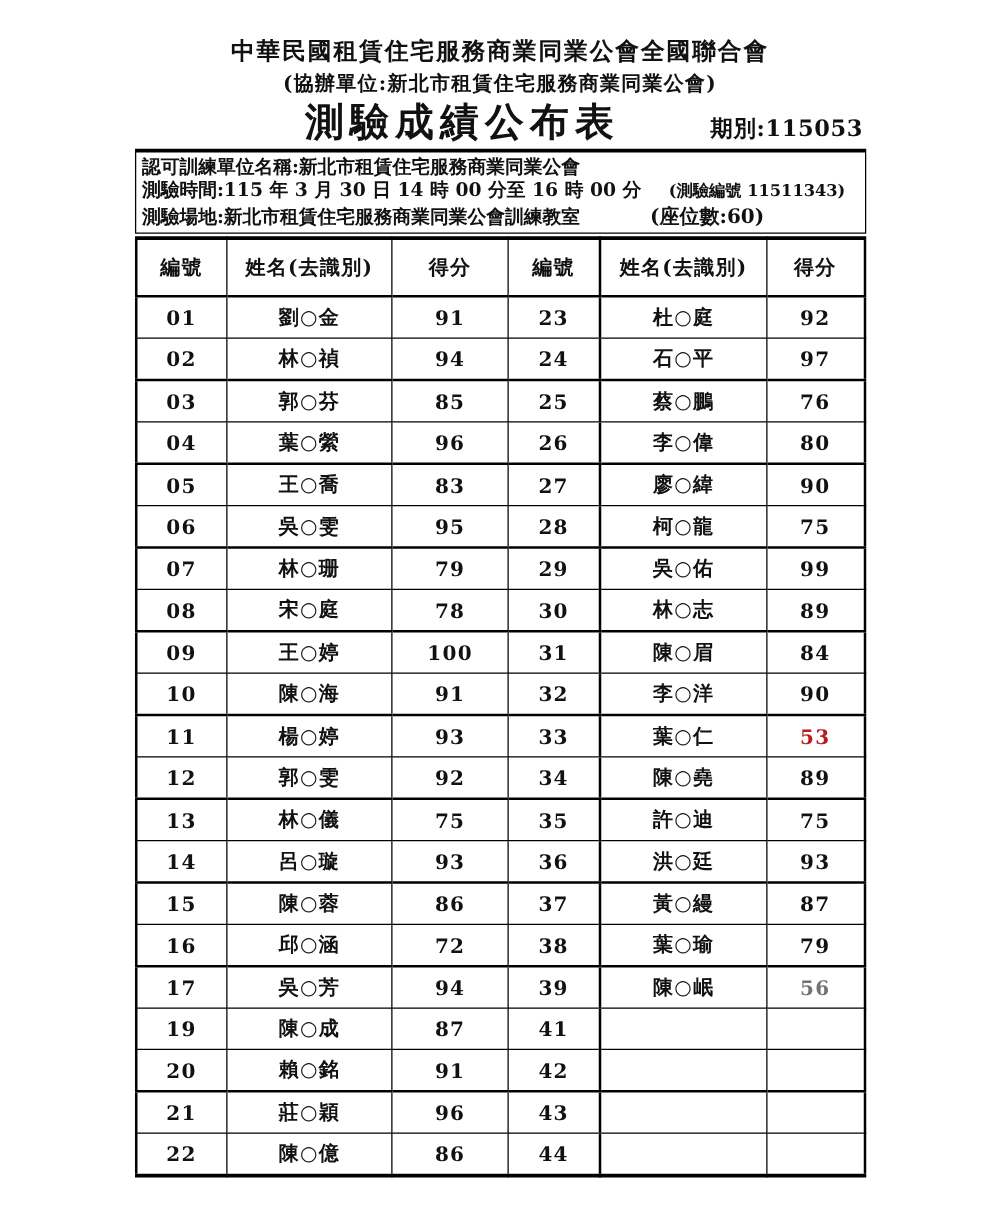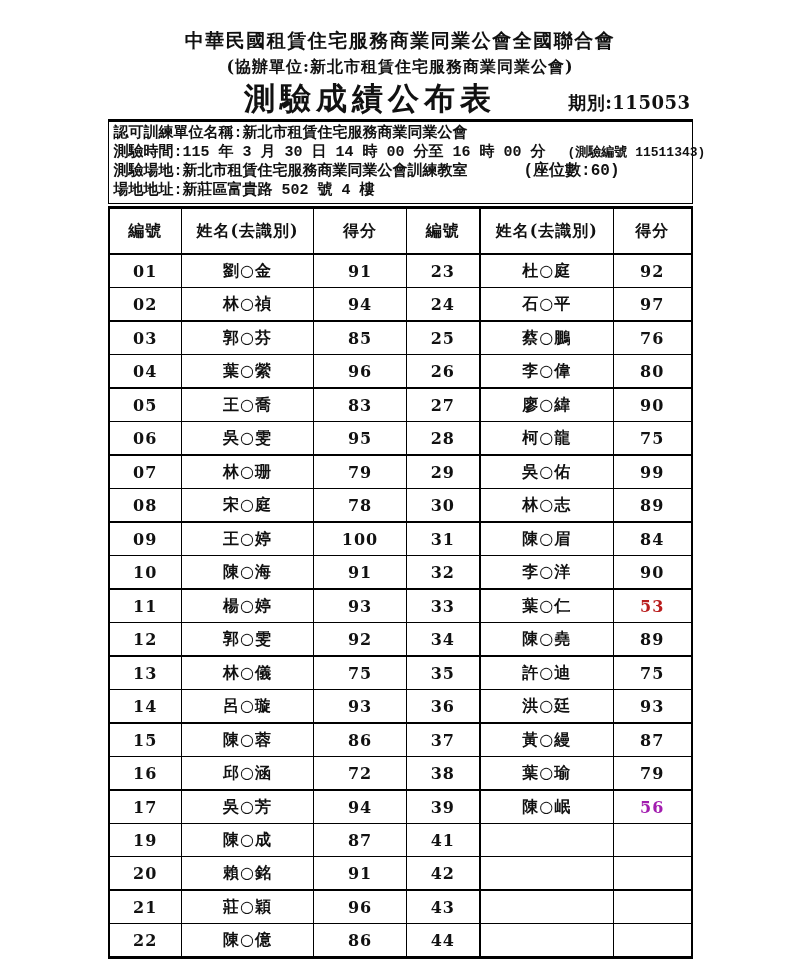--- a/index.html
+++ b/index.html
@@ -52,21 +52,21 @@
   .info-box {
     width: 585px;
     margin: 3px auto 0;
     box-sizing: border-box;
     border: 1px solid #000;
     border-top: 3px solid #000;
     padding: 2px 5px 3px 5px;
     font-size: 15px;
     line-height: 19px;
   }
-  .info-line { white-space: nowrap; font-family: Liberation Mono, monospace; }
+  .info-line { white-space: nowrap; }
   .info-note { font-size: 13px; margin-left: 22px; }
   .info-note.seat { font-size: 16px; margin-left: 56px; }
   table.score-table {
     width: 585px;
     margin: 2px auto 0;
     border-collapse: collapse;
     table-layout: fixed;
     border: 2px solid #000;
     border-top-width: 3px;
     border-bottom-width: 3px;
@@ -112,23 +112,20 @@
 
   <div class="info-box">
     <div class="info-line">
       <span>認可訓練單位名稱:新北市租賃住宅服務商業同業公會</span>
     </div>
     <div class="info-line">
       <span>測驗時間:115 年 3 月 30 日 14 時 00 分至 16 時 00 分</span><span class="info-note">(測驗編號 11511343)</span>
     </div>
     <div class="info-line">
       <span>測驗場地:新北市租賃住宅服務商業同業公會訓練教室</span><span class="info-note seat">(座位數:60)</span>
-    </div>
-    <div class="info-line">
-      <span>場地地址:新莊區富貴路 502 號 4 樓</span>
     </div>
   </div>
 
   <table class="score-table">
     <colgroup>
       <col style="width:12.5%">
       <col style="width:22.7%">
       <col style="width:15.9%">
       <col style="width:12.6%">
       <col style="width:22.9%">
@@ -272,21 +269,21 @@
           <td>38</td>
           <td>葉○瑜</td>
           <td>79</td>
         </tr>
         <tr>
           <td>17</td>
           <td>吳○芳</td>
           <td>94</td>
           <td>39</td>
           <td>陳○岷</td>
-          <td style="color: #a21caf; margin-top: 16px;">56</td>
+          <td style="color: #737373; margin-top: 16px;">56</td>
         </tr>
         <tr>
           <td>19</td>
           <td>陳○成</td>
           <td>87</td>
           <td>41</td>
           <td></td>
           <td></td>
         </tr>
         <tr class="pair-end">

